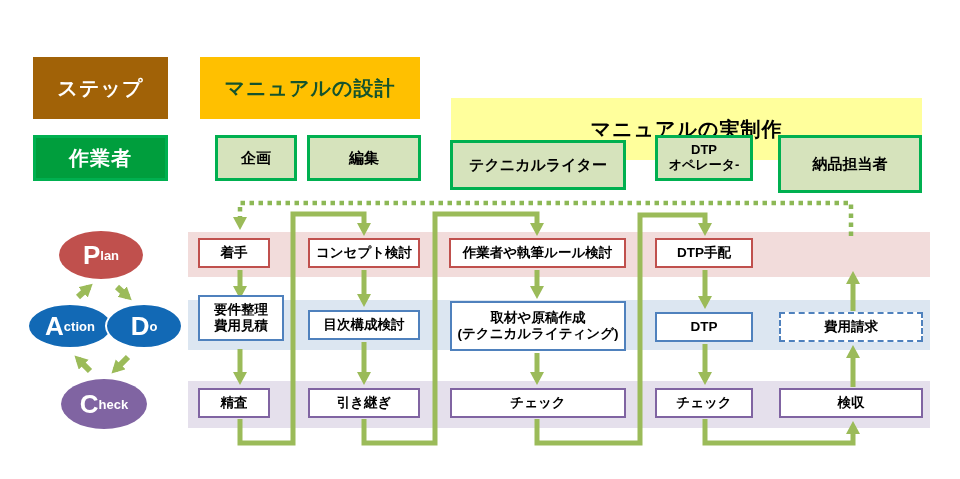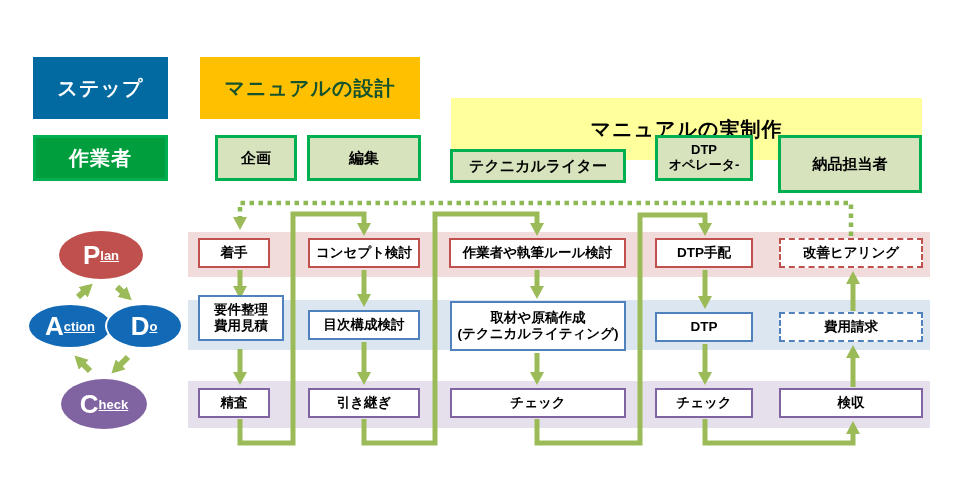--- a/index.html
+++ b/index.html
@@ -6,21 +6,21 @@
   #stage{
     position:relative;width:960px;height:479px;background:#fff;overflow:hidden;
     font-family:"Liberation Sans","DejaVu Sans",sans-serif;font-weight:bold;color:#000;
   }
   .abs{position:absolute;box-sizing:border-box;}
   .ctr{display:flex;align-items:center;justify-content:center;text-align:center;}
   .pre{white-space:pre-line;}
 
   
   .hdr{font-size:20px;letter-spacing:1px;}
-  .hdr-step{background:#0369a1;color:#fff;}
+  .hdr-step{background:#a16207;color:#fff;}
   .hdr-design{background:#FFC000;color:#14532d;}
   .hdr-prod{background:#FFFF9C;color:#000;margin-top:41px;}
 
   
   .worker-hdr{background:#009E3D;border:3px solid #00B050;color:#ffffff;font-size:20px;letter-spacing:1px;}
   .worker{background:#D6E3BC;border:3px solid #00B050;color:#000;font-size:15px;line-height:1.15;}
   .worker.small-text{font-size:13px;}
 
   
   .band{z-index:1;}
@@ -35,37 +35,37 @@
   .b-check{border:2px solid #8064A2;}
   .b-plan.dashed{border:2px dashed #C0504D;}
   .b-do.dashed{border:2px dashed #4F81BD;text-align:right;}
 
   
   .ellipse{border-radius:50%;color:#fff;z-index:3;display:flex;align-items:center;justify-content:center;}
   .e-plan{background:#C0504D;}
   .e-blue{background:#1269B5;border:2px solid #fff;}
   .e-check{background:#8064A2;}
   .ellipse .big{font-size:26px;line-height:1;}
-  .ellipse .small{font-size:13px;line-height:1;text-decoration:underline;}
+  .ellipse .small{font-size:13px;line-height:1;}
 
   svg.flow{position:absolute;left:0;top:0;z-index:2;pointer-events:none;}
 </style>
 </head>
 <body>
 
 <div id="stage">
 
   <div class="abs ctr hdr hdr-step" style="left:33px;top:57px;width:135px;height:62px">ステップ</div>
   <div class="abs ctr hdr hdr-design" style="left:200px;top:57px;width:220px;height:62px">マニュアルの設計</div>
   <div class="abs ctr hdr hdr-prod" style="left:451px;top:57px;width:471px;height:62px">マニュアルの実制作</div>
 
   <div class="abs ctr worker-hdr" style="left:33px;top:135px;width:135px;height:46px">作業者</div>
   <div class="abs ctr worker" style="left:215px;top:135px;width:82px;height:46px">企画</div>
   <div class="abs ctr worker" style="left:307px;top:135px;width:114px;height:46px">編集</div>
-  <div class="abs ctr worker" style="left:450px;top:149px;width:176px;height:34px">テクニカルライター</div>
+  <div class="abs ctr worker" style="left:450px;top:140px;width:176px;height:50px">テクニカルライター</div>
   <div class="abs ctr worker small-text pre" style="left:655px;top:135px;width:98px;height:46px">DTP
 オペレータ-</div>
   <div class="abs ctr worker" style="left:778px;top:135px;width:144px;height:58px">納品担当者</div>
 
   <div class="abs band band-plan" style="left:188px;top:232px;width:742px;height:45px"></div>
   <div class="abs band band-do" style="left:188px;top:300px;width:742px;height:50px"></div>
   <div class="abs band band-check" style="left:188px;top:381px;width:742px;height:47px"></div>
 
   <div class="abs ellipse e-plan" style="left:59px;top:231px;width:84px;height:48px">
     <span class="big">P</span>
@@ -114,21 +114,20 @@
       <path d="M117 287 L128 297" marker-end="url(#ah)"></path>
       <path d="M128 357 L115 370" marker-end="url(#ah)"></path>
       <path d="M90 371 L78 359" marker-end="url(#ah)"></path>
     </g>
   </svg>
 
   <div class="abs ctr pbox b-plan" style="left:198px;top:238px;width:72px;height:30px">着手</div>
   <div class="abs ctr pbox b-plan" style="left:308px;top:238px;width:112px;height:30px">コンセプト検討</div>
   <div class="abs ctr pbox b-plan" style="left:449px;top:238px;width:177px;height:30px">作業者や執筆ルール検討</div>
   <div class="abs ctr pbox b-plan" style="left:655px;top:238px;width:98px;height:30px">DTP手配</div>
-  <div class="abs ctr pbox b-plan dashed" style="left:779px;top:238px;width:144px;height:30px">改善ヒアリング</div>
 
   <div class="abs ctr pbox b-do pre" style="left:198px;top:295px;width:86px;height:46px">要件整理
 費用見積</div>
   <div class="abs ctr pbox b-do" style="left:308px;top:310px;width:112px;height:30px">目次構成検討</div>
   <div class="abs ctr pbox b-do pre sub" style="left:450px;top:301px;width:176px;height:50px">取材や原稿作成
 (テクニカルライティング)</div>
   <div class="abs ctr pbox b-do" style="left:655px;top:312px;width:98px;height:30px">DTP</div>
   <div class="abs ctr pbox b-do dashed" style="left:779px;top:312px;width:144px;height:30px">費用請求</div>
 
   <div class="abs ctr pbox b-check" style="left:198px;top:388px;width:72px;height:30px">精査</div>

